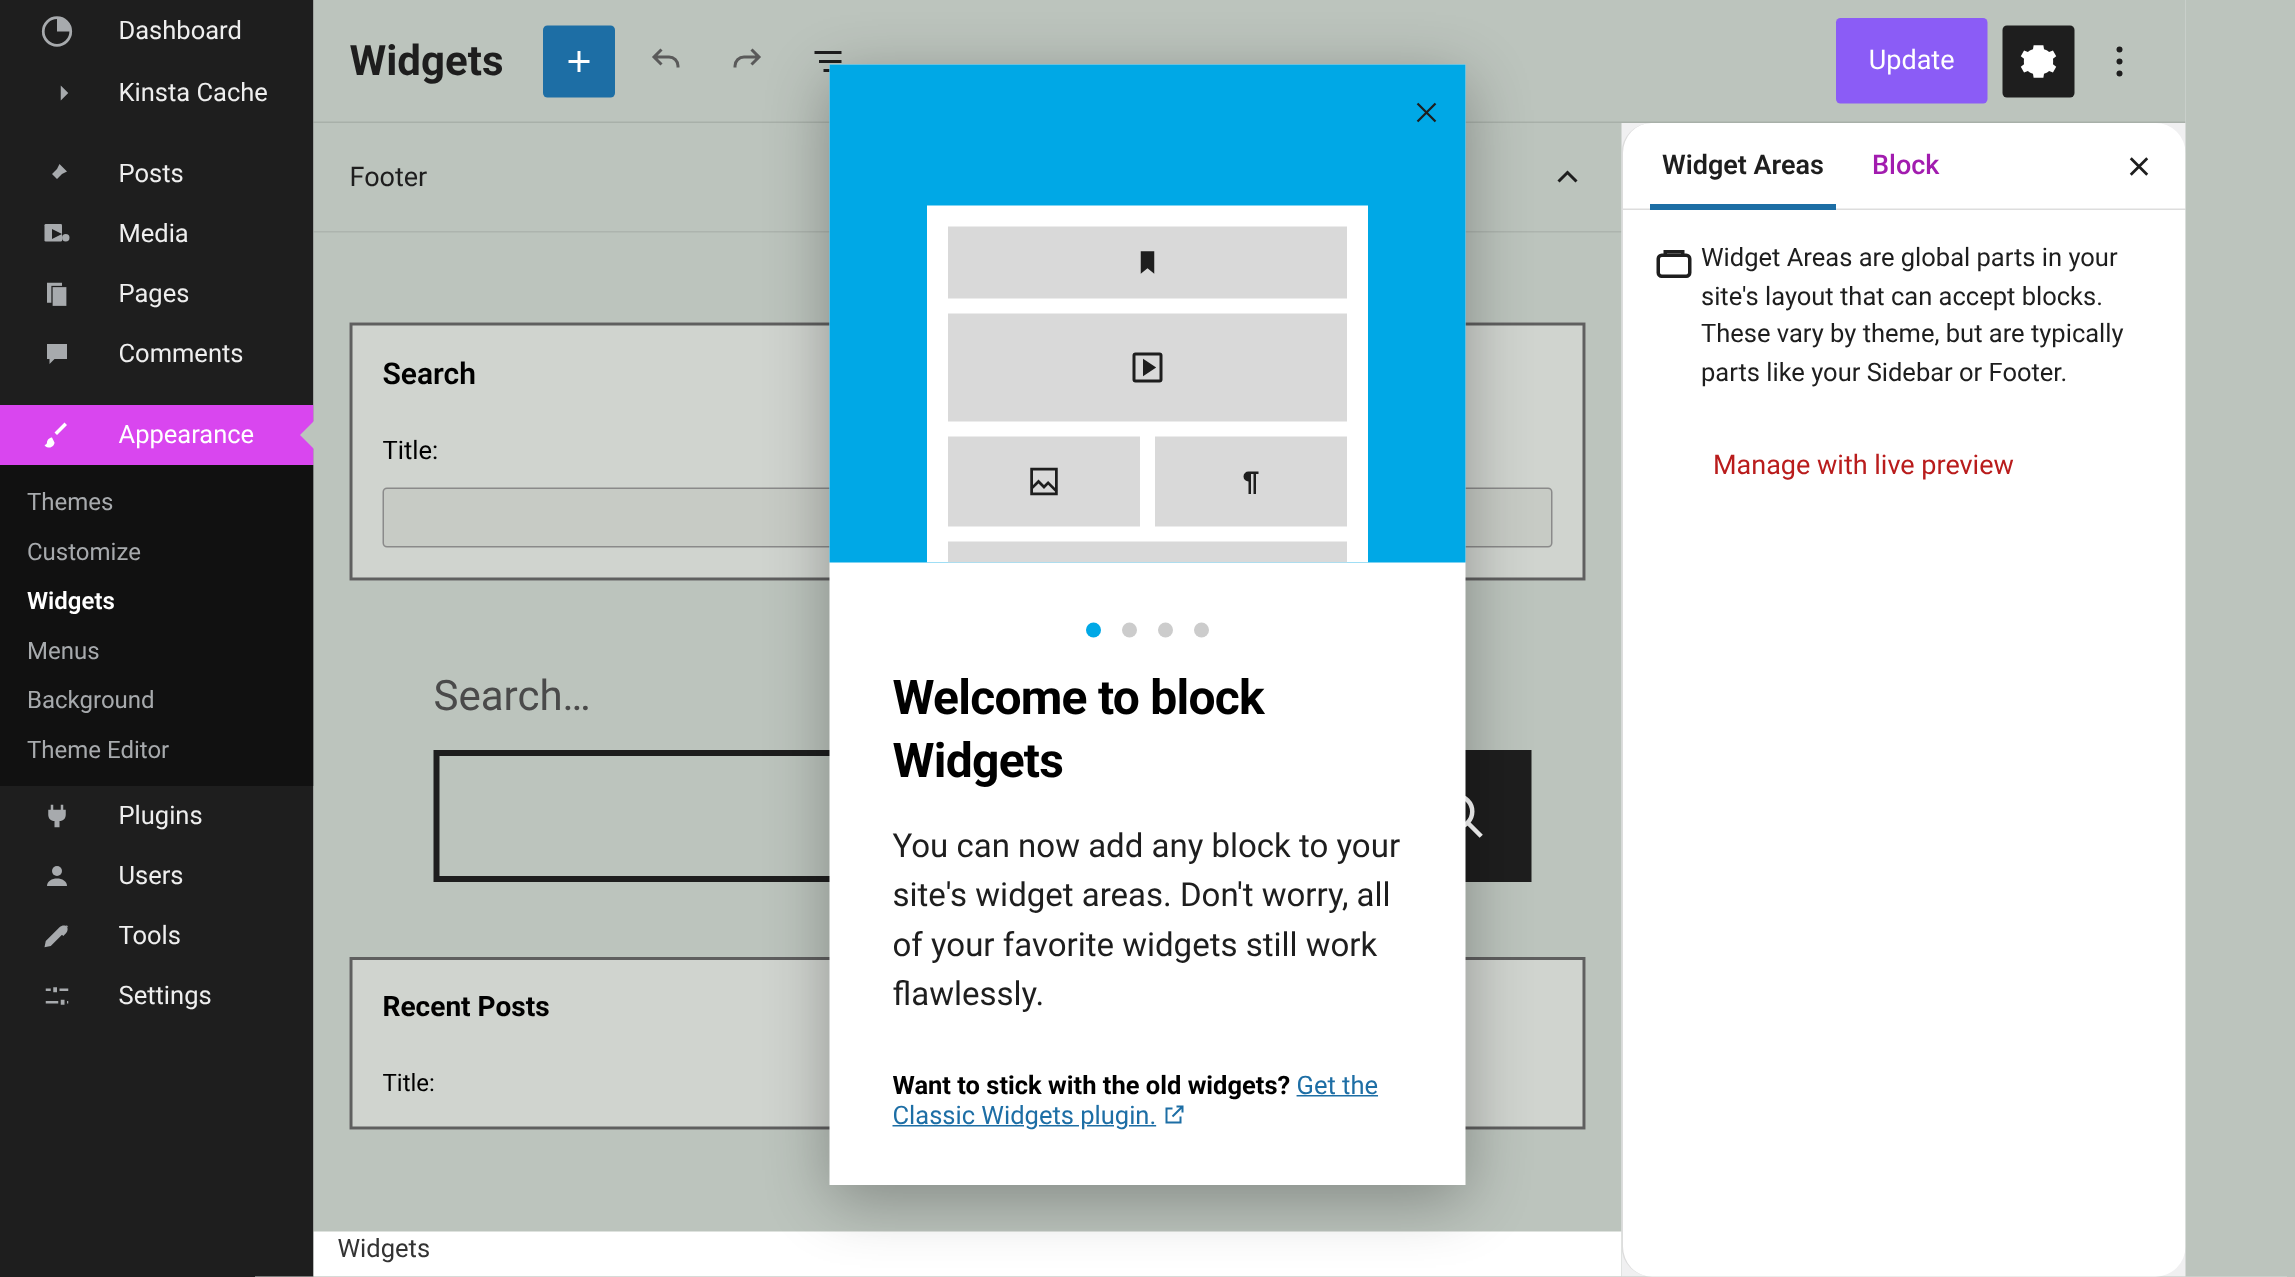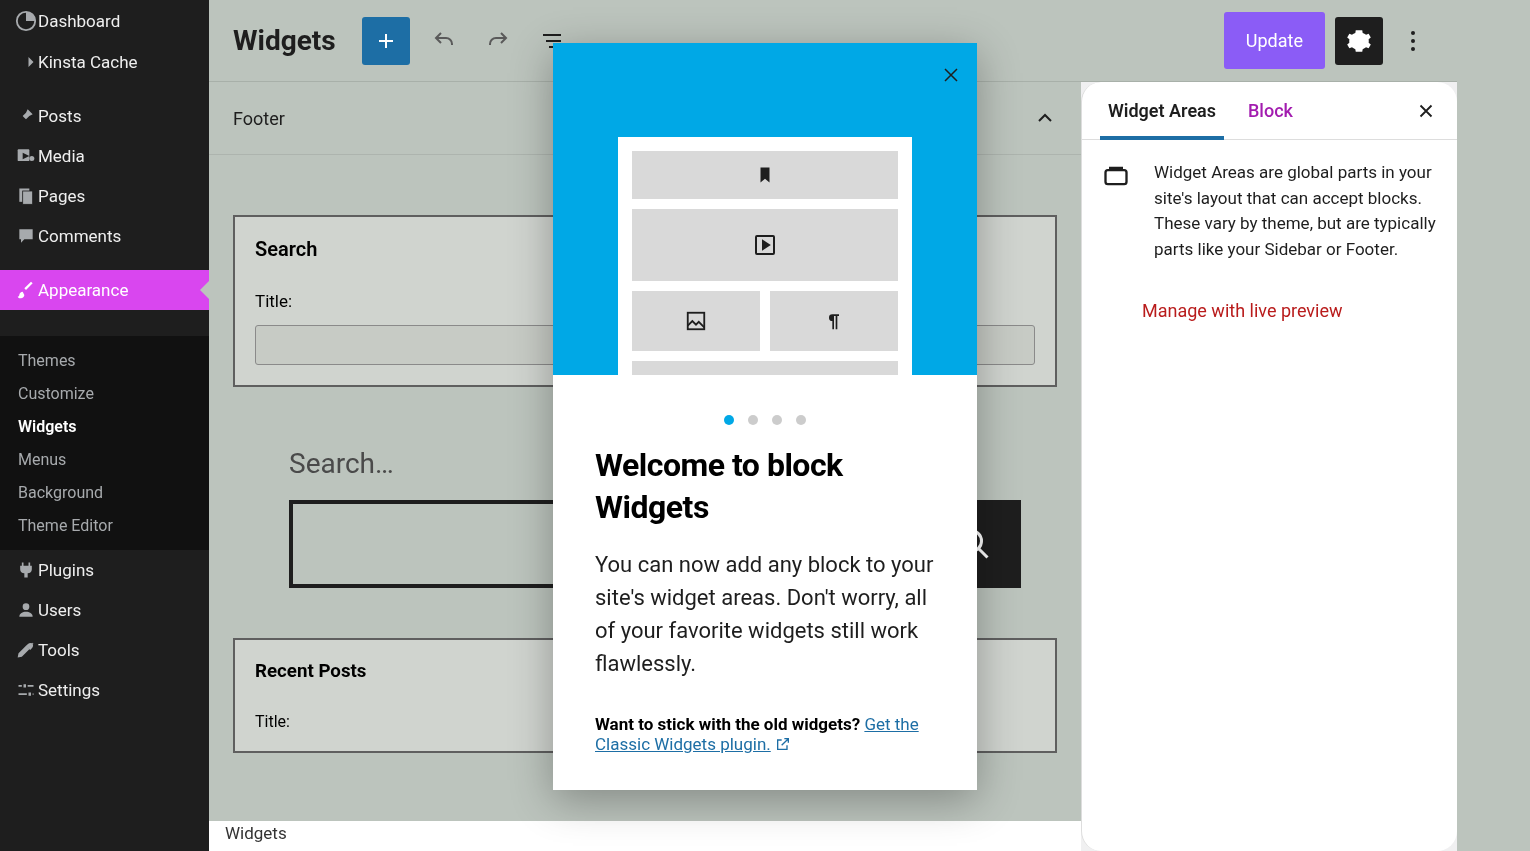--- a/index.html
+++ b/index.html
@@ -1,24 +1,24 @@
 <!DOCTYPE html>
 <html><head>
   <meta charset="utf-8">
   <style>
     * { margin: 0; padding: 0; box-sizing: border-box; font-family: -apple-system, BlinkMacSystemFont, "Segoe UI", Roboto, sans-serif; }
     body { width: 1530px; height: 851px; overflow: hidden; position: relative; background: #f0f0f1; }
     
     
     .sidebar { position: absolute; left: 0; top: 0; width: 209px; height: 851px; background: #1e1e1e; color: #eee; }
-    .sidebar-item { display: flex; align-items: center; gap: 0; padding: 10px 14px; cursor: pointer; color: #eee; font-size: 17px; }
+    .sidebar-item { display: flex; align-items: center; gap: 29px; padding: 10px 26px; cursor: pointer; color: #eee; font-size: 17px; }
     .sidebar-item .icon { width: 24px; display: flex; justify-content: center; }
     .sidebar-item.active { background: #d946ef; color: #fff; position: relative; }
     .sidebar-item.active::after { content: ''; position: absolute; right: -1px; top: 50%; transform: translateY(-50%); border: 10px solid transparent; border-right-color: #bcc4bd; }
-    .sidebar-sub { padding: 8px 0; background: #111; margin-top: 26px; }
+    .sidebar-sub { padding: 8px 0; background: #111; }
     .sidebar-sub-item { padding: 7px 18px; color: #a7aaad; font-size: 16px; cursor: pointer; }
     .sidebar-sub-item.active { color: #fff; font-weight: 600; }
     
     
     .topbar { position: absolute; left: 209px; top: 0; right: 73px; height: 82px; background: #bcc4bd; display: flex; align-items: center; padding: 0 24px; gap: 14px; border-bottom: 1px solid rgba(0,0,0,0.1); }
     .topbar-title { font-size: 28px; font-weight: 700; color: #1e1e1e; margin-right: 12px; }
     .btn-add { width: 48px; height: 48px; background: #1d6ea5; color: #fff; display: flex; align-items: center; justify-content: center; border-radius: 3px; cursor: pointer; font-size: 26px; }
     .btn-icon { width: 40px; height: 40px; display: flex; align-items: center; justify-content: center; cursor: pointer; color: #5a5a5a; }
     .topbar-right { margin-left: auto; display: flex; gap: 10px; align-items: center; }
     .btn-update { background: #8b5cf6; color: #fff; padding: 18px 22px; border-radius: 3px; font-size: 18px; cursor: pointer; }
@@ -40,21 +40,21 @@
     .recent-card { margin: 0 24px; background: #d0d4cf; border: 2px solid #5f5f5f; padding: 20px; }
     .editor-bottom-strip { position: absolute; bottom: 0; left: 0; right: 0; height: 30px; background: #fff; padding: 2px 16px; font-size: 17px; color: #333; }
     
     
     .rightbar { position: absolute; right: 73px; top: 82px; width: 376px; bottom: 0; background: #fff; border-left: 1px solid #ddd; border-radius: 20px; }
     .rightbar-tabs { display: flex; align-items: center; border-bottom: 1px solid #ddd; padding: 0 10px; }
     .rtab { padding: 18px 16px; font-size: 18px; font-weight: 600; color: #1e1e1e; cursor: pointer; position: relative; }
     .rtab.active::after { content: ''; position: absolute; left: 8px; right: 8px; bottom: -1px; height: 4px; background: #1d6ea5; }
     .rtab.inactive { color: #a21caf; font-weight: 500; }
     .rtab-close { margin-left: auto; font-size: 22px; cursor: pointer; padding: 6px 10px; }
-    .rightbar-body { padding: 20px; display: flex; gap: 24px; }
+    .rightbar-body { padding: 20px; display: flex; gap: 4px; }
     .rightbar-text { font-size: 17px; line-height: 1.5; color: #1e1e1e; }
     .rightbar-link { display: block; padding: 18px 0 0 60px; color: #b91c1c; font-size: 18px; cursor: pointer; }
     
     
     .page-scroll { position: absolute; right: 0; top: 0; width: 73px; height: 851px; background: #bcc4bd; }
     
     
     .modal-backdrop { position: absolute; inset: 0; pointer-events: none; margin-left: 36px; }
     .modal { position: absolute; left: 517px; top: 43px; width: 424px; background: #fff; box-shadow: 0 10px 40px rgba(0,0,0,0.3); pointer-events: auto; }
     .modal-hero { background: #00a8e6; height: 332px; position: relative; display: flex; align-items: flex-end; justify-content: center; padding: 0; overflow: hidden; }

